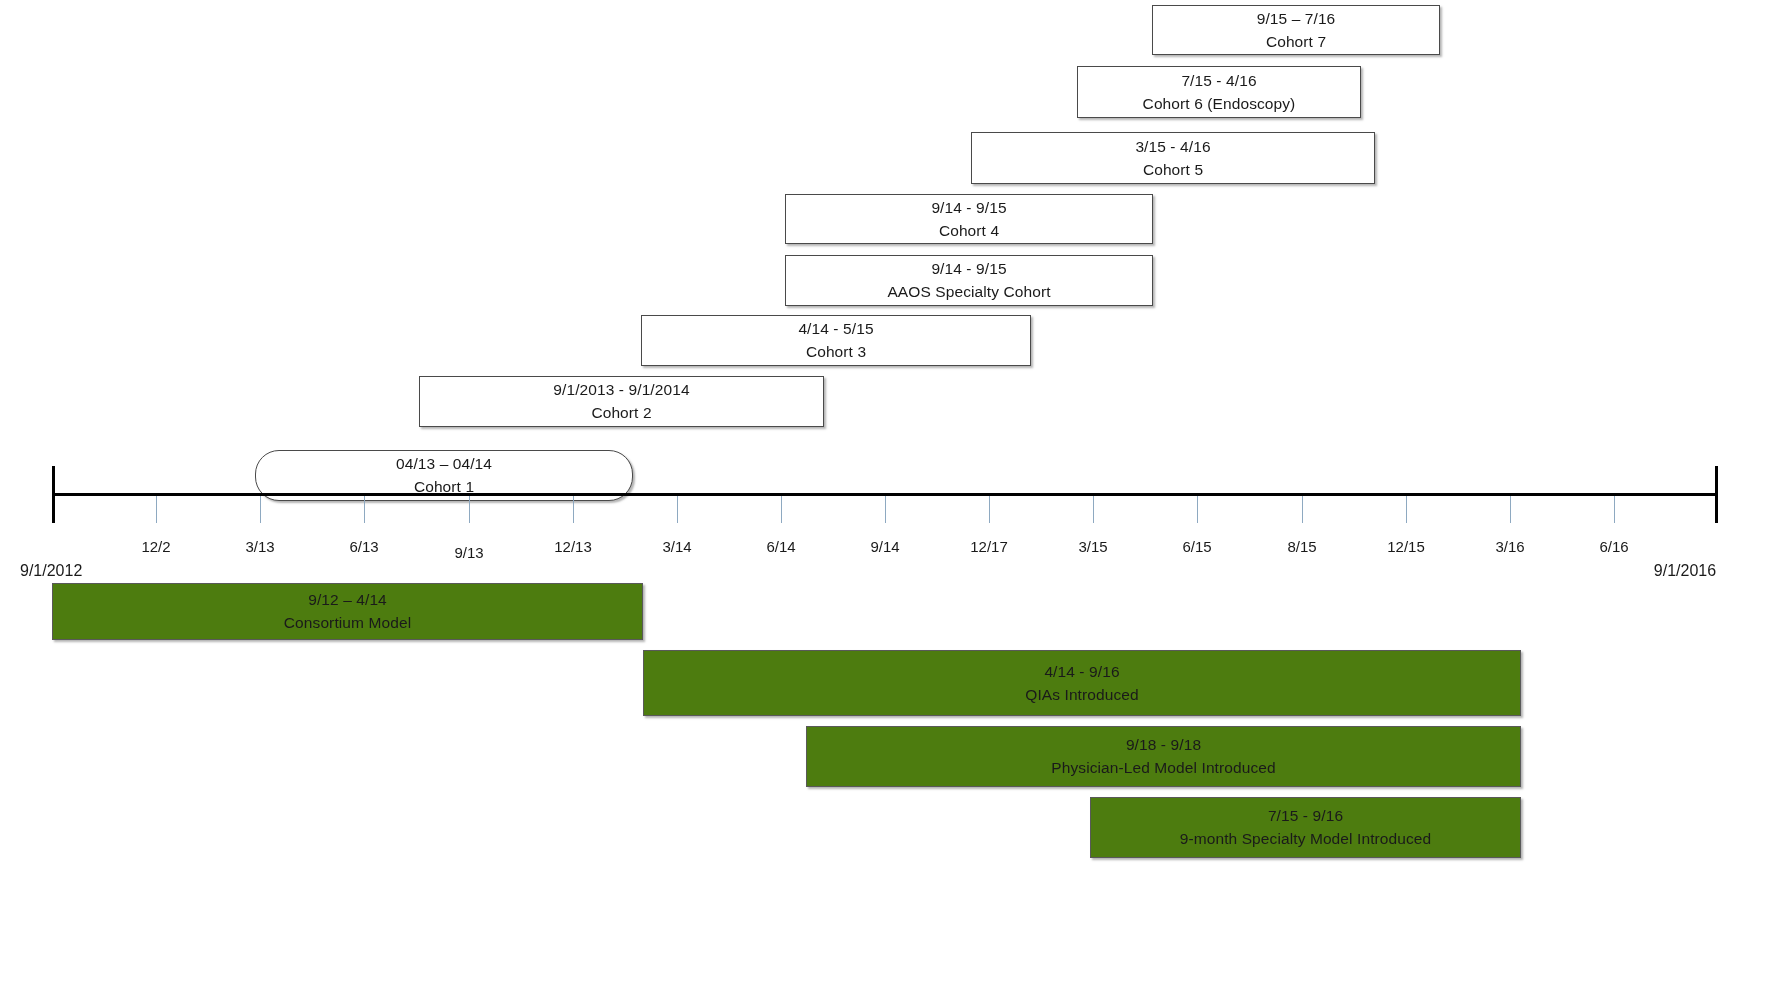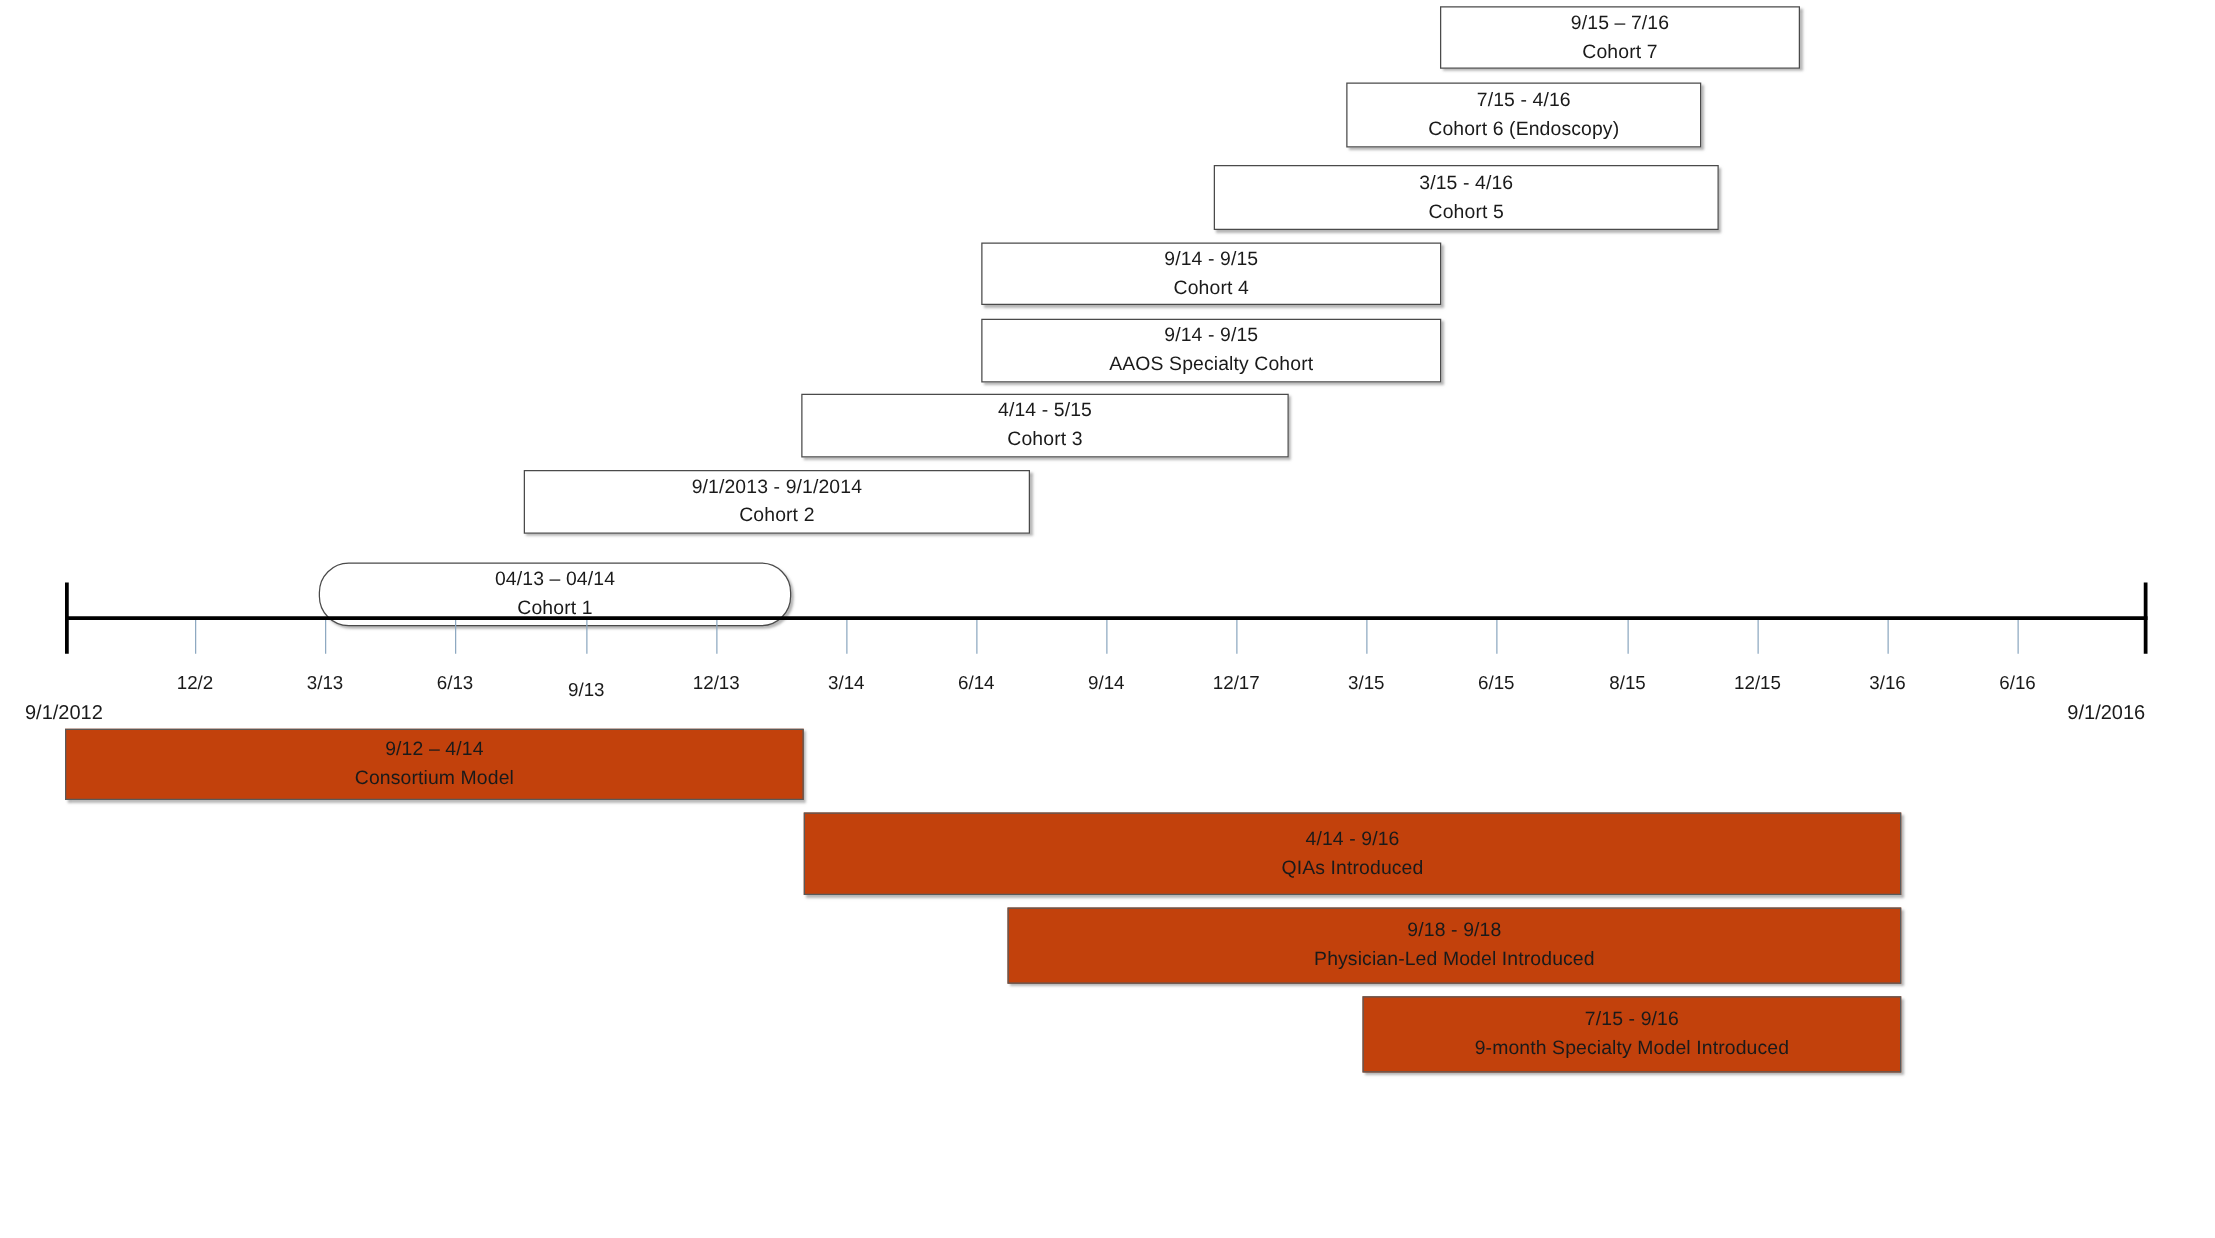--- a/index.html
+++ b/index.html
@@ -39,21 +39,21 @@
     letter-spacing: 0.1px;
     white-space: nowrap;
   }
   .tl-box .label {
     font-size: 15.5px;
     letter-spacing: 0.1px;
     white-space: nowrap;
     margin-top: 3px;
   }
   .tl-box.shaded {
-    background: #c2410c;
+    background: #4d7c0f;
     border: 1px solid #595959;
   }
 
   
   #axis-group { position: absolute; left: 0; top: 0; width: 1772px; height: 990px; pointer-events: none; }
   .axis-line {
     position: absolute;
     background: #000000;
     height: 3px;
   }

